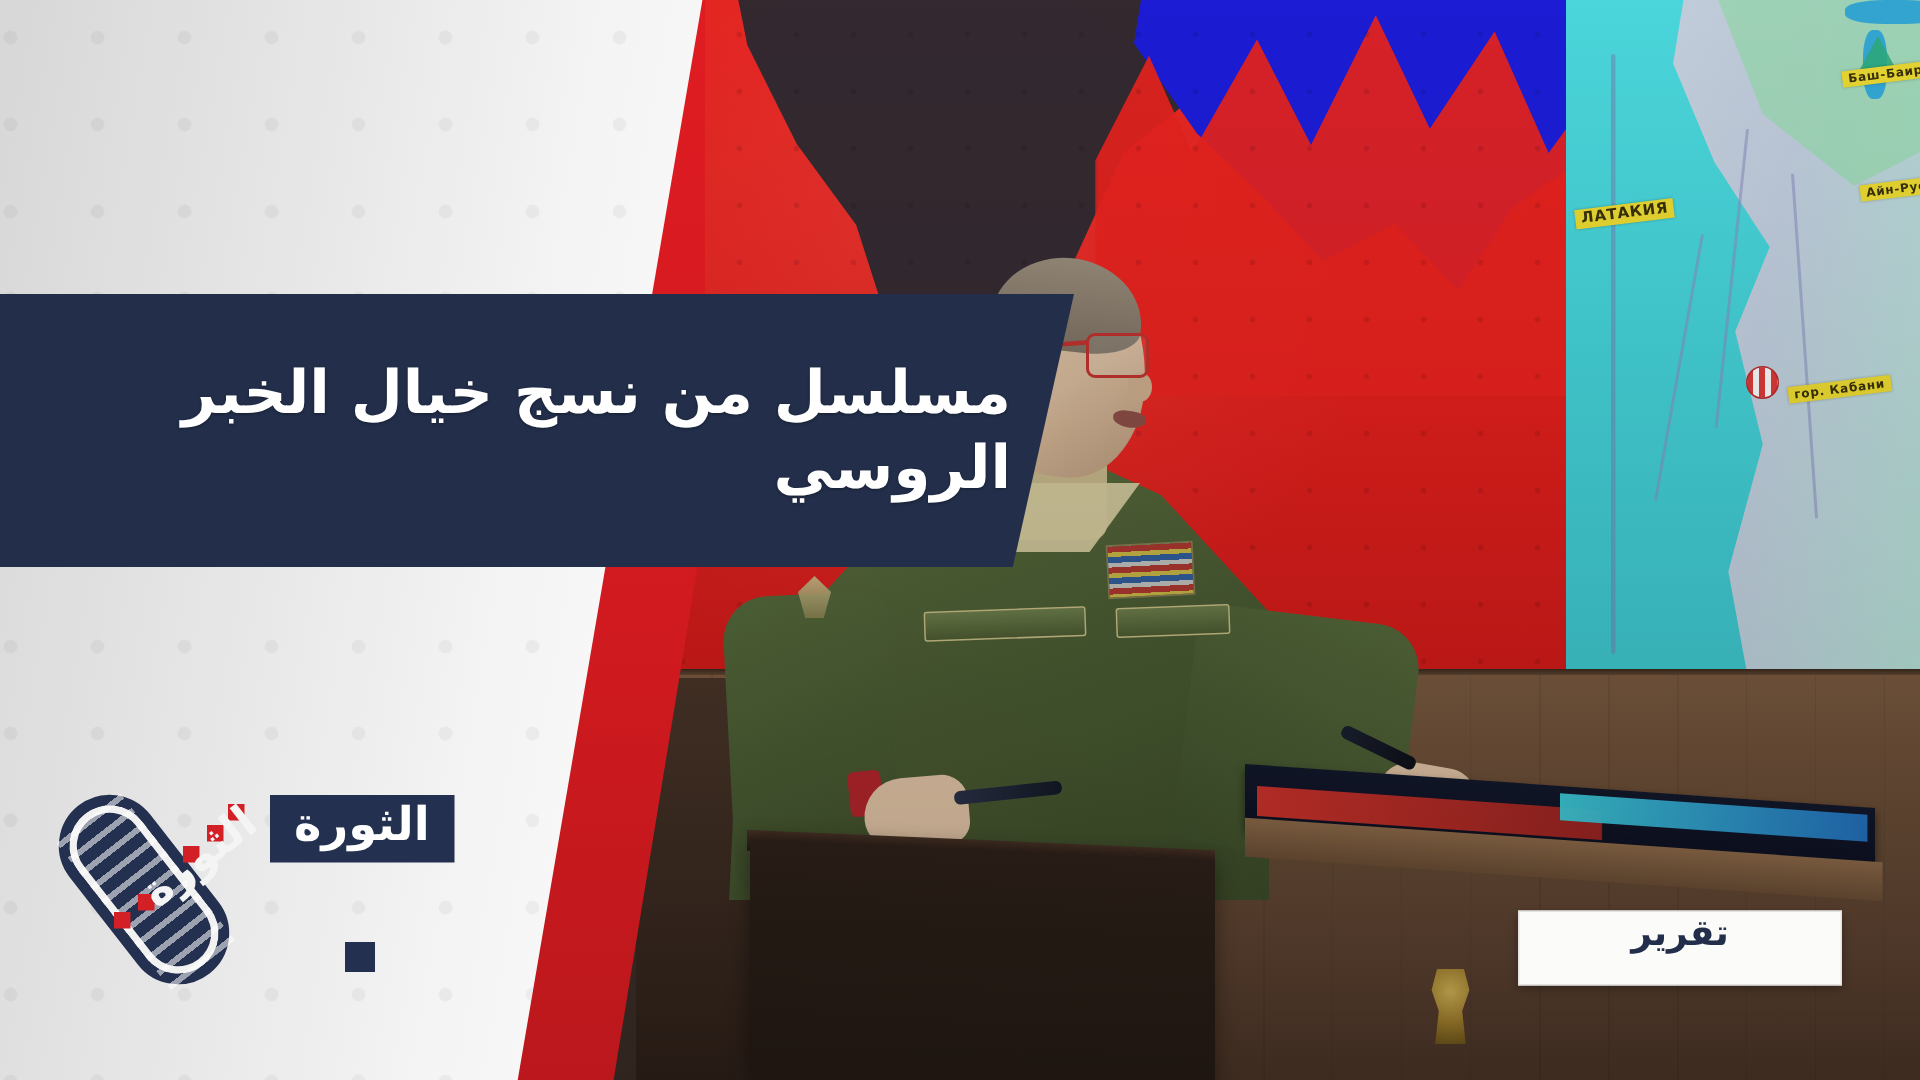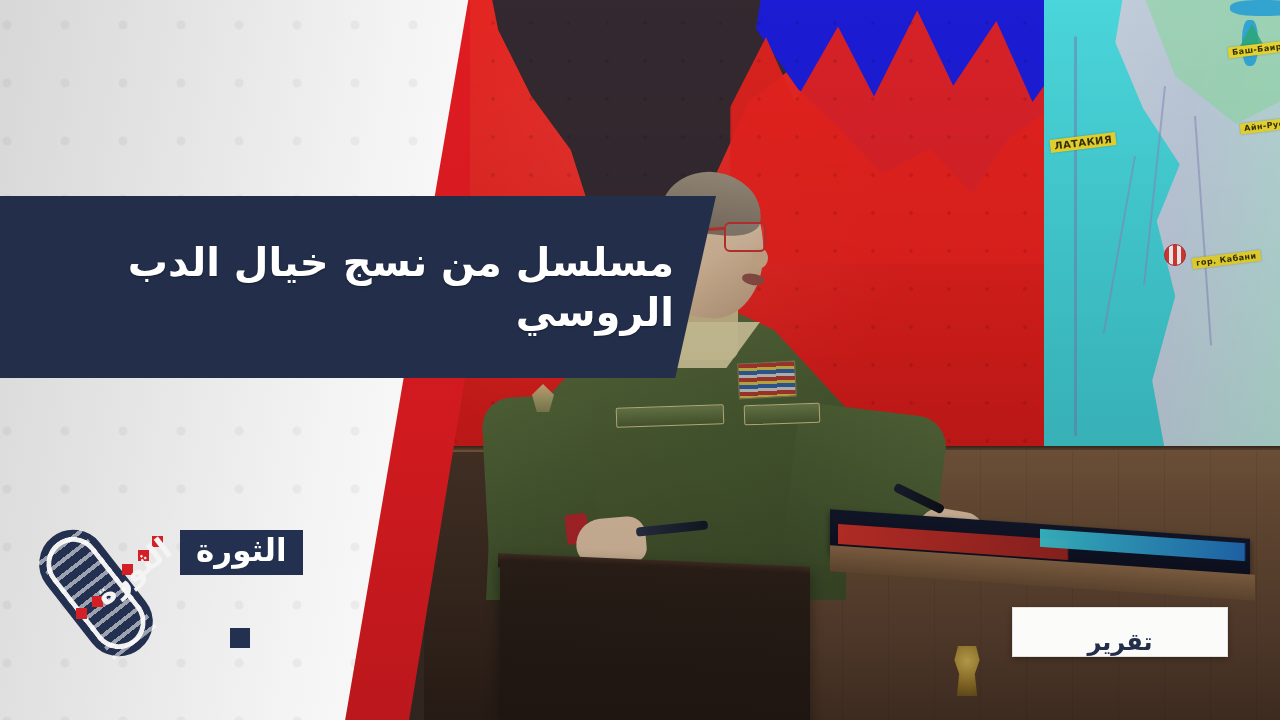--- a/index.html
+++ b/index.html
@@ -526,21 +526,21 @@
   }
 
   
   #report-badge {
     position: absolute;
     left: 1012px; top: 607px;
     width: 214px; height: 48px;
     background: #fbfbf9;
     border: 1px solid #e2e2e0;
     display: flex;
-    align-items: flex-end;
+    align-items: flex-start;
     justify-content: center;
     box-shadow: 0 2px 6px rgba(0,0,0,.3);
   }
   #report-badge-text {
     direction: rtl;
     color: #222e4a;
     font-size: 24px;
     font-weight: bold;
     letter-spacing: .5px;
   }
@@ -618,21 +618,21 @@
 
     <div class="photo-grade"></div>
   </div>
 
   <div id="left-panel">
     <div class="panel-red-stripe"></div>
     <div class="panel-white"></div>
   </div>
 
   <div id="headline-banner">
-    <div id="headline-text">مسلسل من نسج خيال الدب الروسي</div>
+    <div id="headline-text">مسلسل من نسج خيال الخبر الروسي</div>
   </div>
 
   <div id="logo">
     <div class="mic-body">
       <div class="mic-grille"></div>
     </div>
     <div class="mic-dot" style="left:14px;top:92px;"></div>
     <div class="mic-dot" style="left:30px;top:80px;"></div>
     <div class="mic-dot" style="left:60px;top:48px;"></div>
     <div class="mic-dot" style="left:76px;top:34px;"></div>

